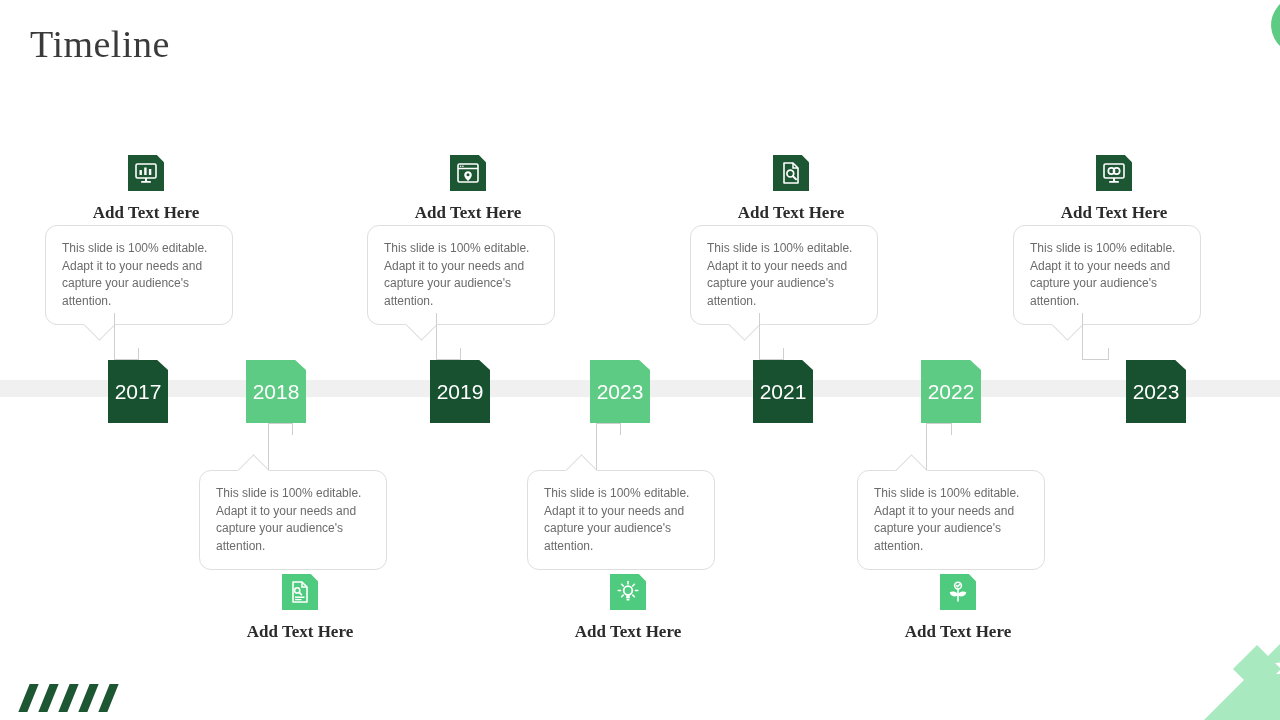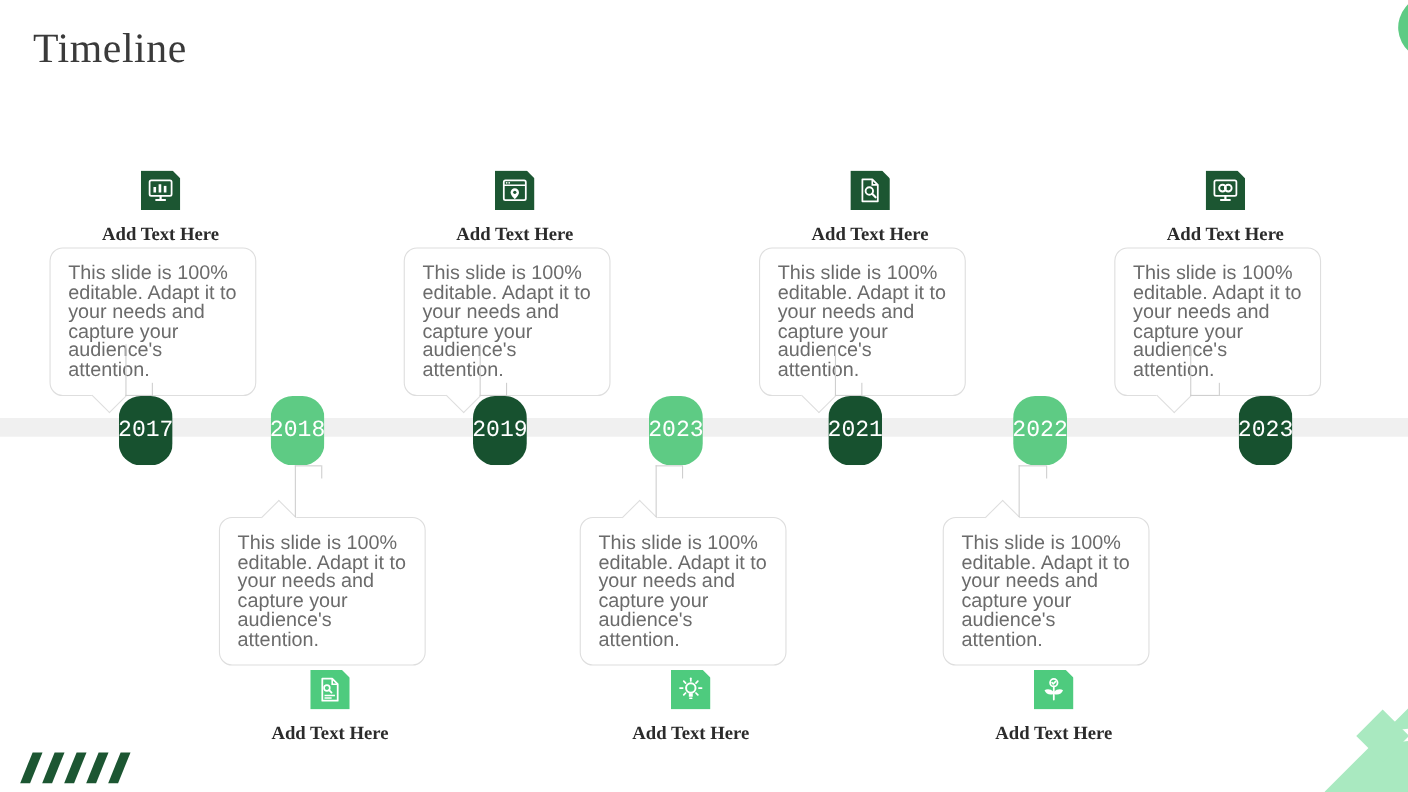--- a/index.html
+++ b/index.html
@@ -89,30 +89,29 @@
   #timeline-bar {
     position: absolute;
     left: 0; top: 380px;
     width: 1280px; height: 17px;
     background: #f0f0f0;
   }
 
   
   .year-marker {
     position: absolute;
-    width: 49px; height: 63px;
+    width: 60px; height: 63px;
     top: 360px;
     color: #ffffff;
-    font-family: Liberation Mono, monospace;
+    font-family: Liberation Sans, sans-serif;
     font-size: 21px;
     display: flex;
     align-items: center;
     justify-content: center;
     clip-path: polygon(0 0, 82% 0, 100% 16%, 100% 100%, 0 100%);
-    border-radius: 20px;
   }
   .year-marker.dark  { background: #17512f; }
   .year-marker.light { background: #5ecb84; }
 
   
   .connector {
     position: absolute;
     width: 1px;
     background: #cfcfcf;
   }
@@ -124,21 +123,21 @@
   }
   .bubble {
     position: relative;
     box-sizing: border-box;
     border: 1px solid #dedede;
     border-radius: 12px;
     background: #ffffff;
     padding: 14px 16px 14px 16px;
   }
   .bubble .body-text {
-    font-size: 18px;
+    font-size: 12px;
     line-height: 17.5px;
     color: #6b6b6b;
   }
   
   .notch {
     position: absolute;
     left: 42px;
     width: 22px; height: 22px;
     background: #ffffff;
     border: 1px solid #dedede;

